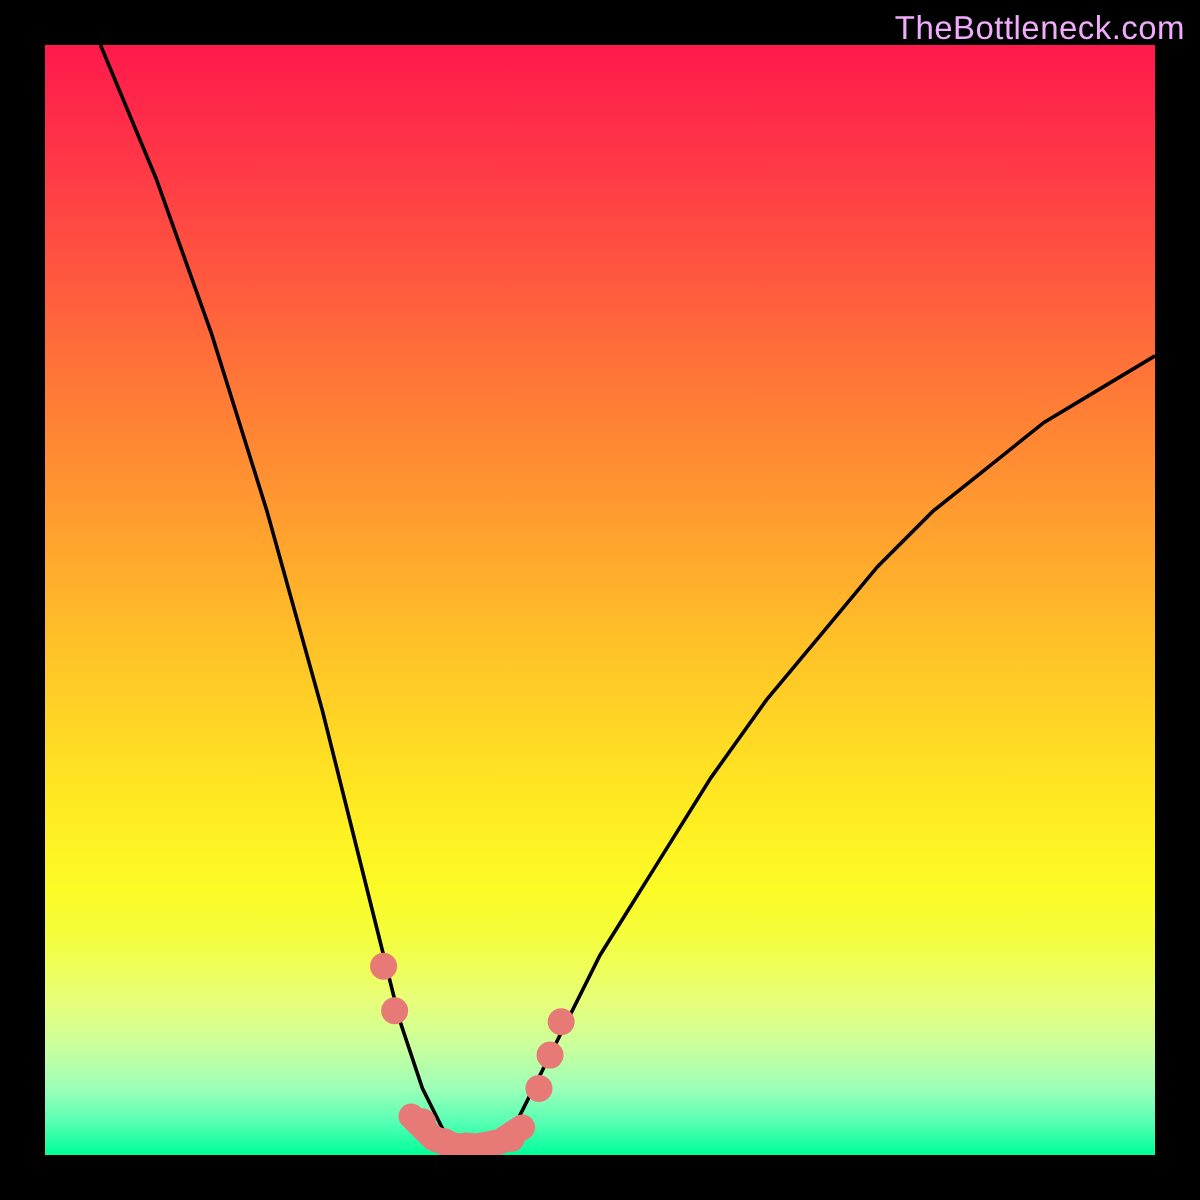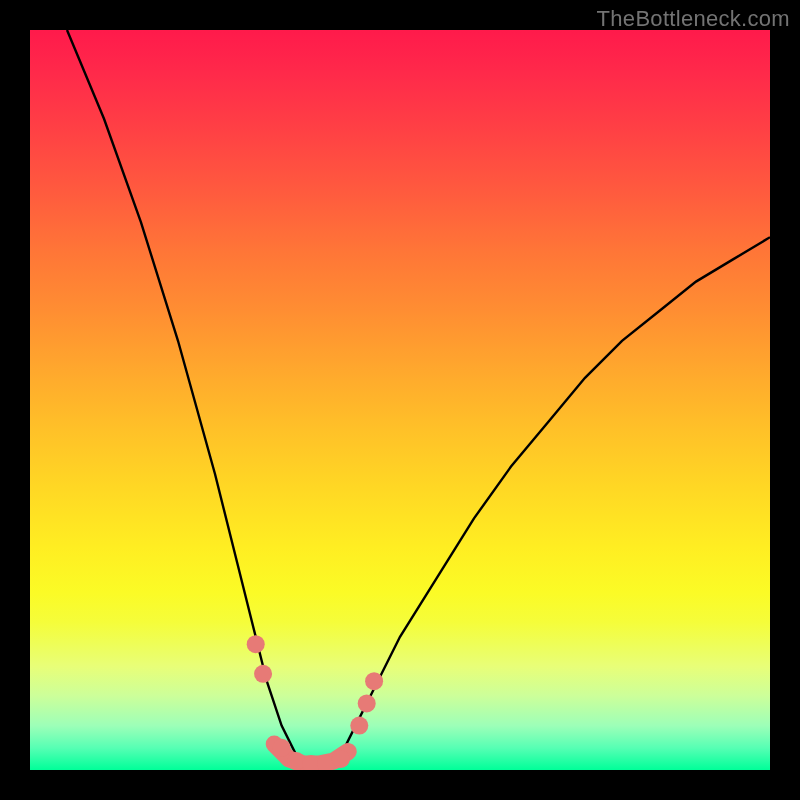--- a/index.html
+++ b/index.html
@@ -43,21 +43,21 @@
       #ccff9a 90%,
       #9dffb8 94%,
       #57ffb4 97%,
       #00ff99 100%
     );
   }
   .watermark {
     position: absolute;
     top: 6px;
     right: 10px;
-    color: #737373;
+    color: #f0abfc;
     font-size: 22px;
     letter-spacing: 0.3px;
     font-weight: 400;
     user-select: none;
   }
   svg.curve {
     position: absolute;
     top: 0;
     left: 0;
   }

